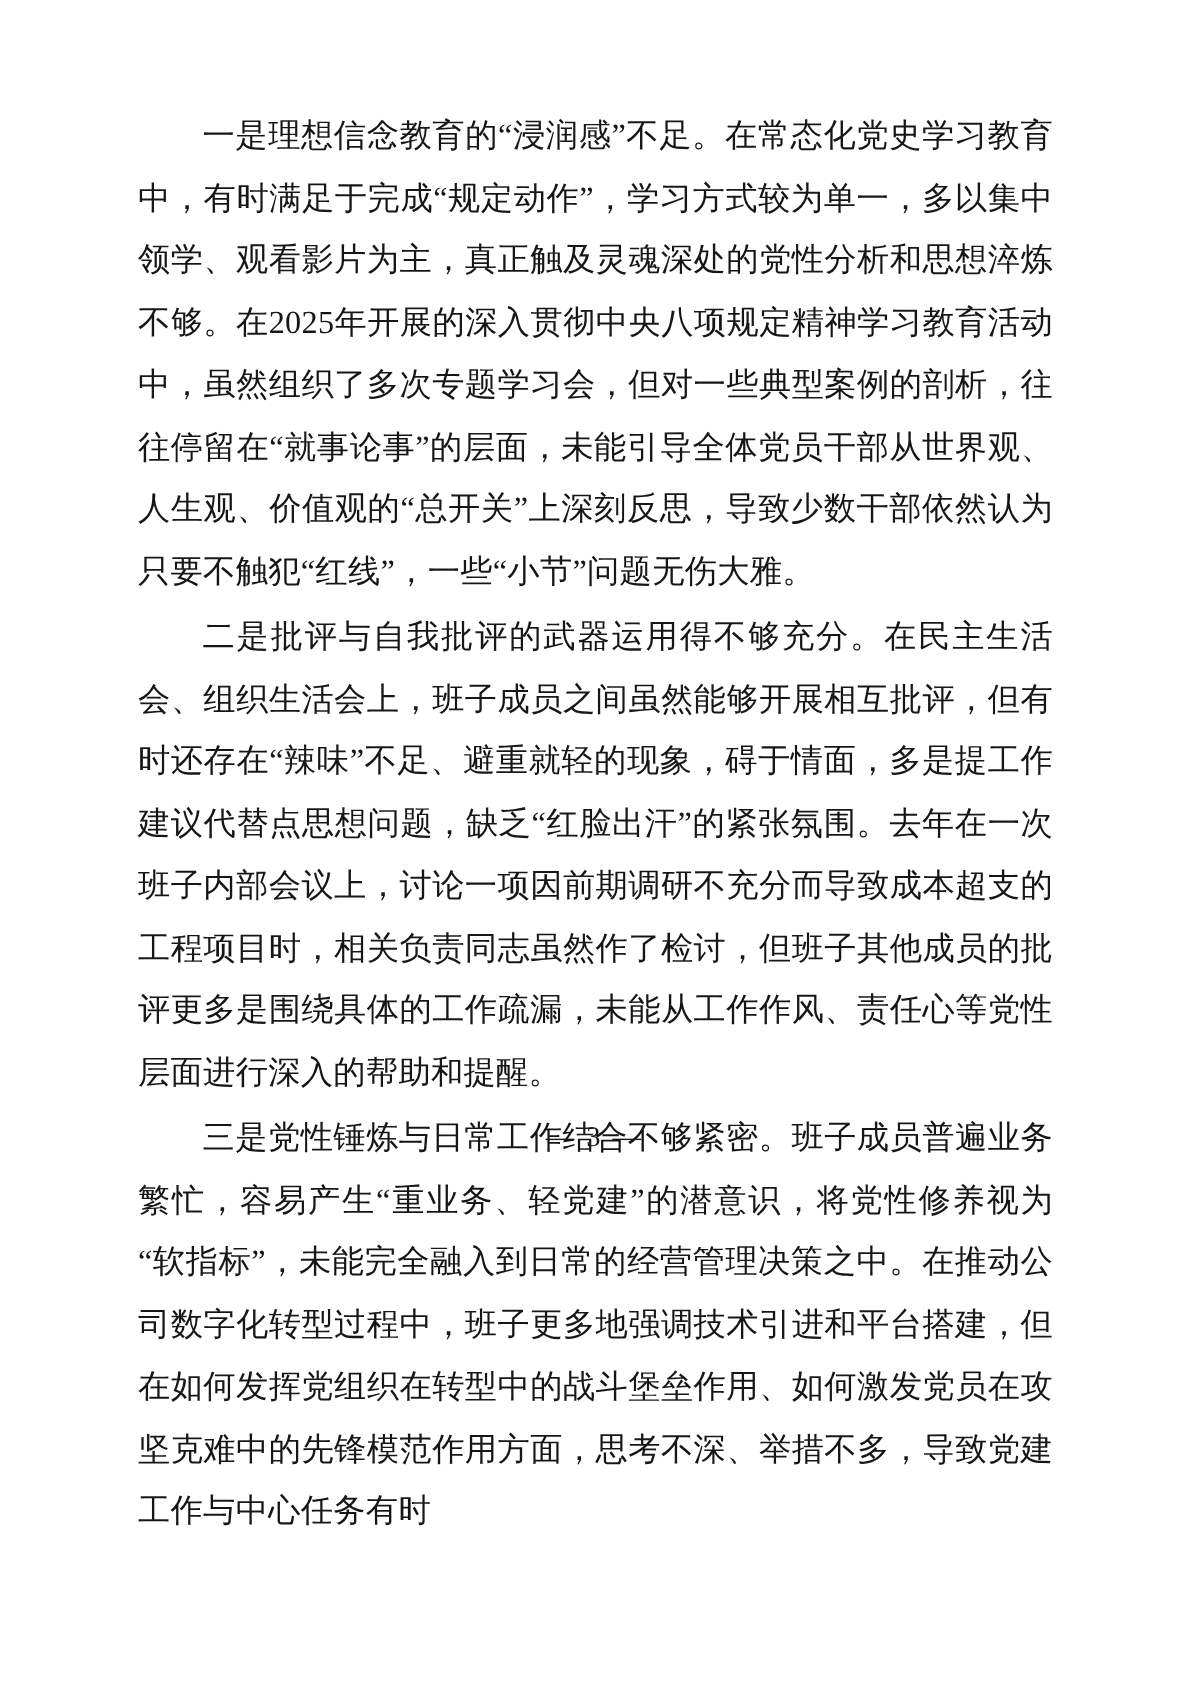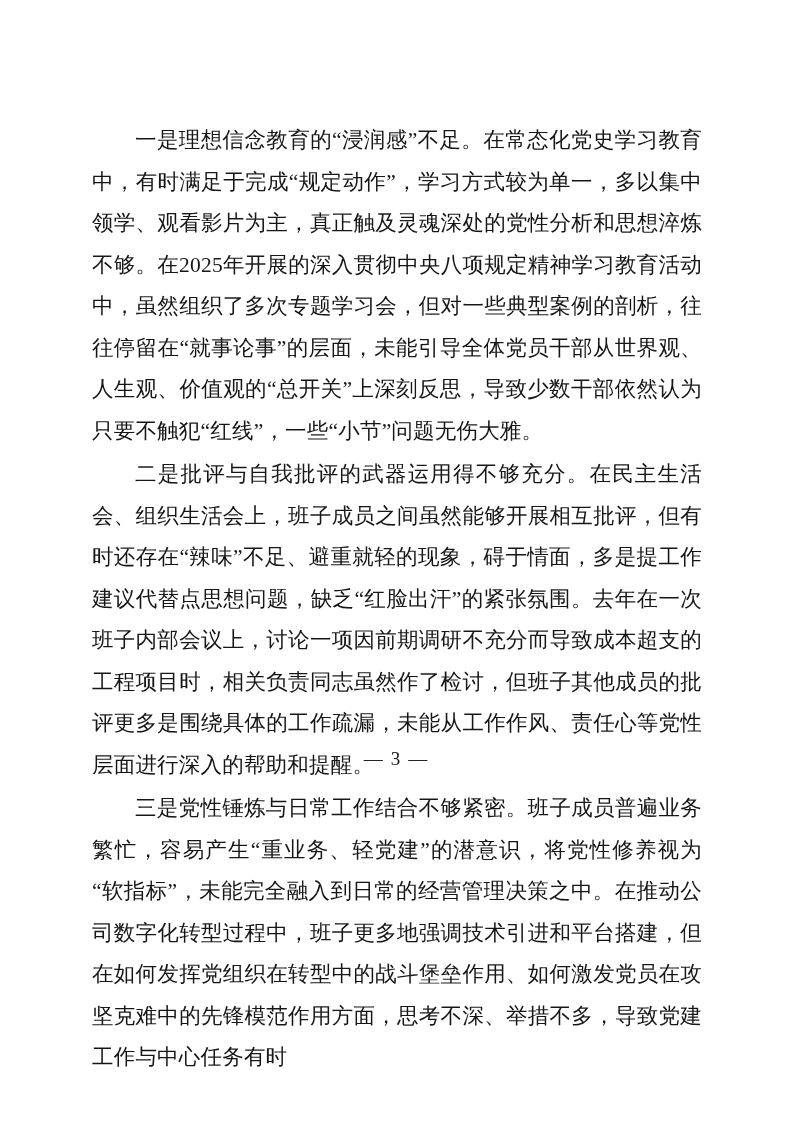--- a/index.html
+++ b/index.html
@@ -15,21 +15,21 @@
     font-family: "Liberation Serif", "DejaVu Serif", serif;
     color: #1b1b1b;
   }
   .page {
     position: absolute;
     left: 0;
     top: 0;
     width: 793px;
     height: 828px;
     box-sizing: border-box;
-    padding: 120px 92px 60px 92px;
+    padding: 70px 92px 60px 92px;
   }
   .doc-body {
     width: 610px;
   }
   p.para {
     margin: 0 0 2px 0;
     font-size: 21.5px;
     line-height: 41.5px;
     text-align: justify;
     text-justify: inter-ideograph;

